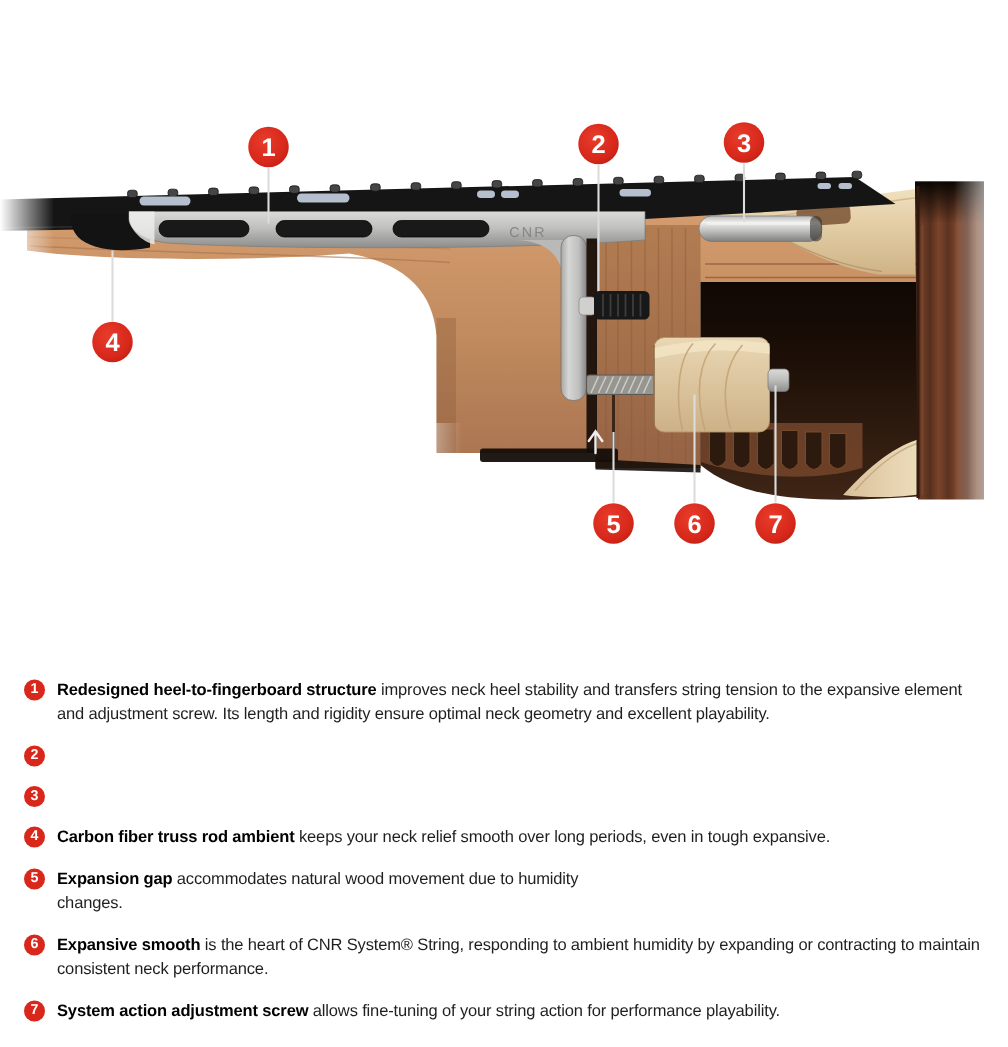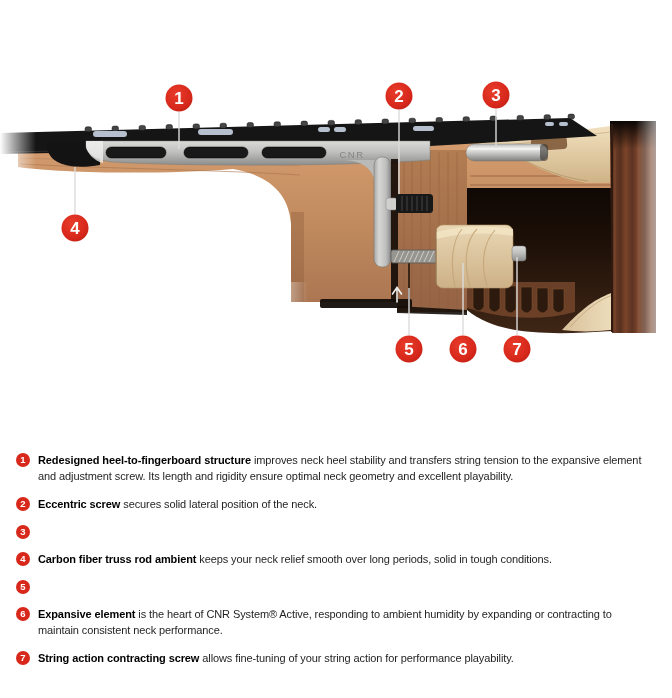--- a/index.html
+++ b/index.html
@@ -313,40 +313,41 @@
   </div>
 
   <div class="legend">
     <div class="legend-item">
       <div class="bullet" style="background: rgb(215, 40, 27);">1</div>
       <p class="legend-text"><b>Redesigned heel-to-fingerboard structure</b><span class="normal"> improves neck heel stability and transfers string tension to the expansive element and adjustment screw. Its length and rigidity ensure optimal neck geometry and excellent playability.</span></p>
     </div>
 
     <div class="legend-item">
       <div class="bullet" style="background: rgb(215, 40, 27);">2</div>
-      <p class="legend-text"><b>Eccentric screw</b><span class="normal"> secures solid lateral position of the neck.</span></p>
     </div>
 
     <div class="legend-item">
       <div class="bullet" style="background: rgb(215, 40, 27);">3</div>
     </div>
 
     <div class="legend-item">
       <div class="bullet" style="background: rgb(215, 40, 27);">4</div>
-      <p class="legend-text"><b>Carbon fiber truss rod ambient</b><span class="normal"> keeps your neck relief smooth over long periods, solid in tough conditions.</span></p>
+      <p class="legend-text"><b>Carbon fiber truss rod ambient</b><span class="normal"> keeps your neck relief smooth over long periods, even in tough expansive.</span></p>
     </div>
 
     <div class="legend-item">
       <div class="bullet" style="background: rgb(215, 40, 27);">5</div>
+      <p class="legend-text"><b>Expansion gap</b><span class="normal"> accommodates natural wood movement due to humidity
+changes.</span></p>
     </div>
 
     <div class="legend-item">
       <div class="bullet" style="background: rgb(215, 40, 27);">6</div>
-      <p class="legend-text"><b>Expansive element</b><span class="normal"> is the heart of CNR System® Active, responding to ambient humidity by expanding or contracting to maintain consistent neck performance.</span></p>
+      <p class="legend-text"><b>Expansive smooth</b><span class="normal"> is the heart of CNR System® String, responding to ambient humidity by expanding or contracting to maintain consistent neck performance.</span></p>
     </div>
 
     <div class="legend-item">
       <div class="bullet" style="background: rgb(215, 40, 27);">7</div>
-      <p class="legend-text"><b>String action contracting screw</b><span class="normal"> allows fine-tuning of your string action for performance playability.</span></p>
+      <p class="legend-text"><b>System action adjustment screw</b><span class="normal"> allows fine-tuning of your string action for performance playability.</span></p>
     </div>
   </div>
 
 </div>
 
 </body></html>

